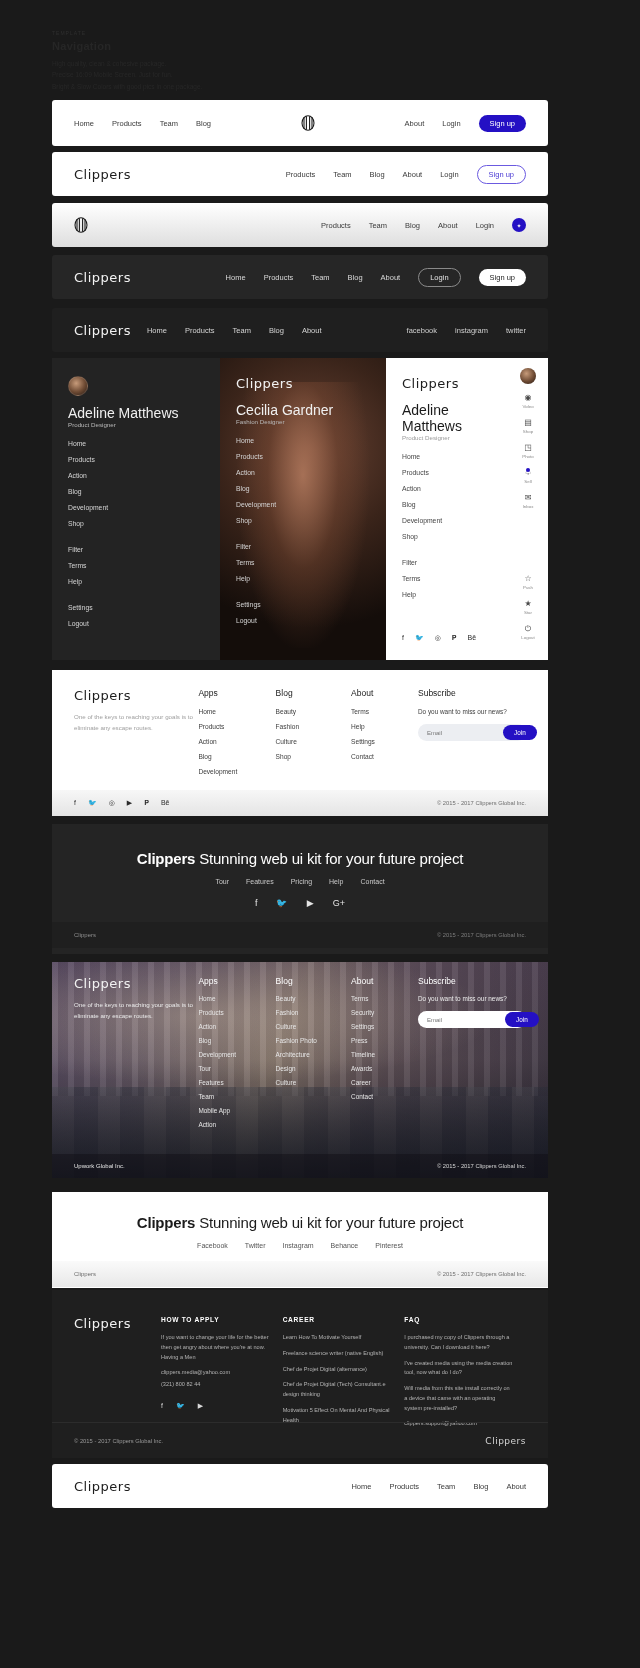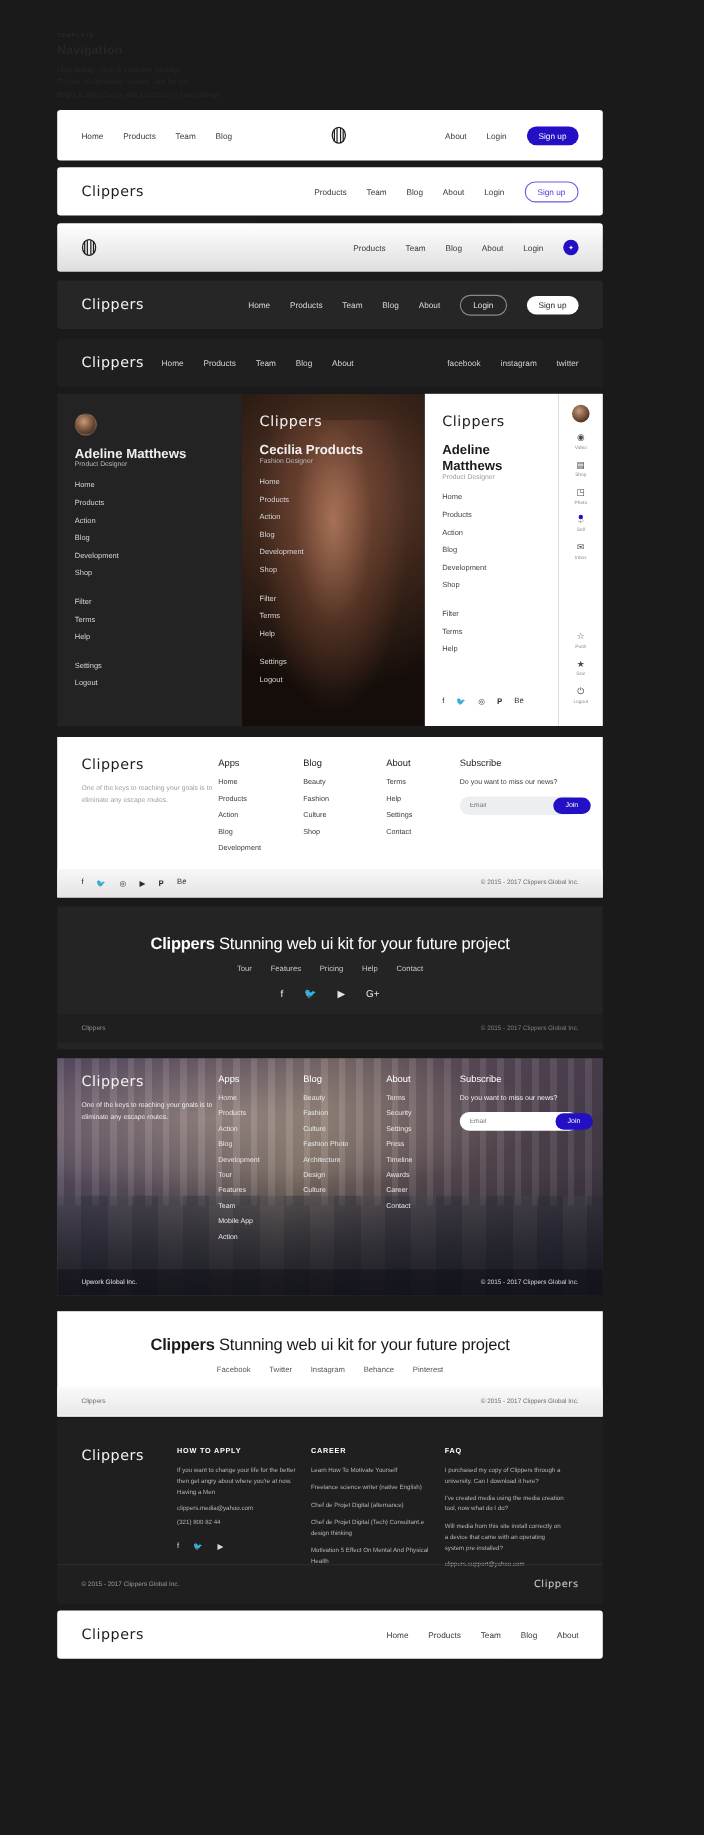--- a/index.html
+++ b/index.html
@@ -76,21 +76,21 @@
   }
   .sb-photo:after{
     content:""; position:absolute; left:10%; top:8%; width:80%; height:88%;
     background:radial-gradient(ellipse at 50% 35%, rgba(190,130,100,.75) 0%, rgba(120,72,50,.45) 38%, rgba(10,6,5,0) 72%);
   }
   .av {
     width:20px; height:20px; border-radius:50%; margin-bottom:9px;
     background:radial-gradient(circle at 40% 35%, #c79b7a 0%, #6d4a33 55%, #241812 100%);
     border:1px solid rgba(255,255,255,.12);
   }
-  .sb-name { font-size:12px; font-weight:700; margin-bottom:0; }
+  .sb-name { font-size:14px; font-weight:400; margin-bottom:0; }
   .sb-role { font-size:6.2px; margin-bottom:12px; }
   .sb ul { list-style:none; }
   .sb li { font-size:6.8px; margin-bottom:9px; cursor:pointer; }
   .sb .gap { height:10px; }
   .on-dark-txt .sb-name { color:#f0f0f0; }
   .on-dark-txt .sb-role { color:#b9b9b9; }
   .on-dark-txt li { color:#d5d5d5; }
   .on-light-txt .sb-name { color:#1a1a1a; }
   .on-light-txt .sb-role { color:#9b9b9b; }
   .on-light-txt li { color:#454545; }
@@ -354,21 +354,21 @@
           <li>Settings</li>
           <li>Logout</li>
         </ul>
       </div>
     </div>
 
     <div class="sb sb-2 on-dark-txt">
       <div class="sb-photo"></div>
       <div class="sb-inner">
         <div class="brand on-dark" style="margin-bottom:11px;">Clippers</div>
-        <div class="sb-name">Cecilia Products</div>
+        <div class="sb-name">Cecilia Gardner</div>
         <div class="sb-role">Fashion Designer</div>
         <ul>
           <li>Home</li>
           <li>Products</li>
           <li>Action</li>
           <li>Blog</li>
           <li>Development</li>
           <li>Shop</li>
         </ul>
         <div class="gap"></div>

